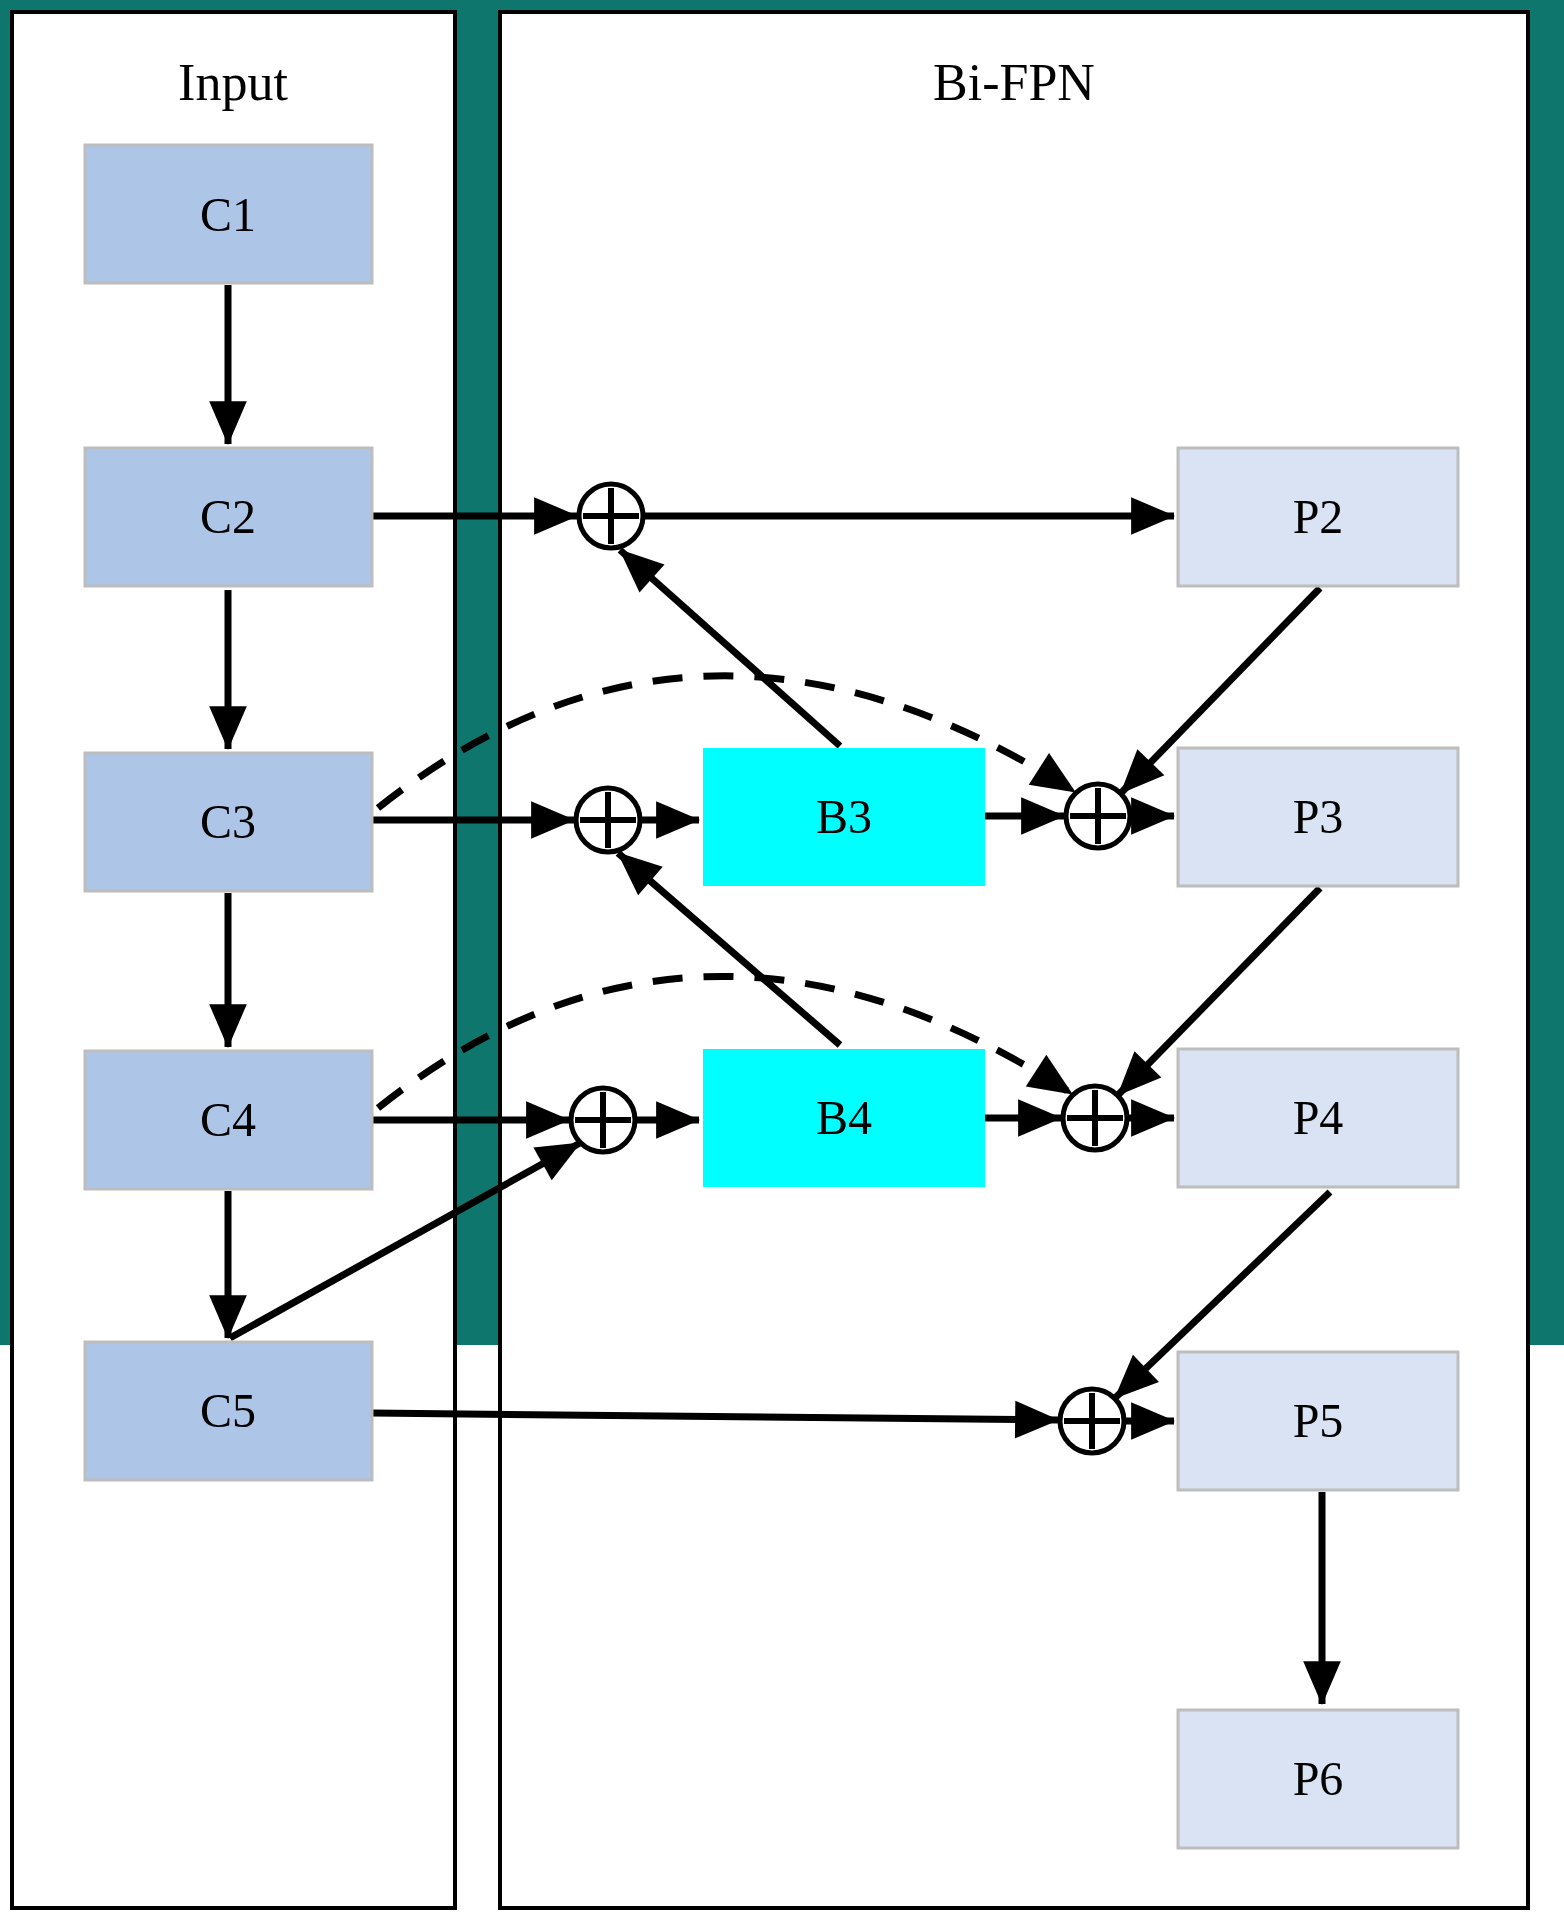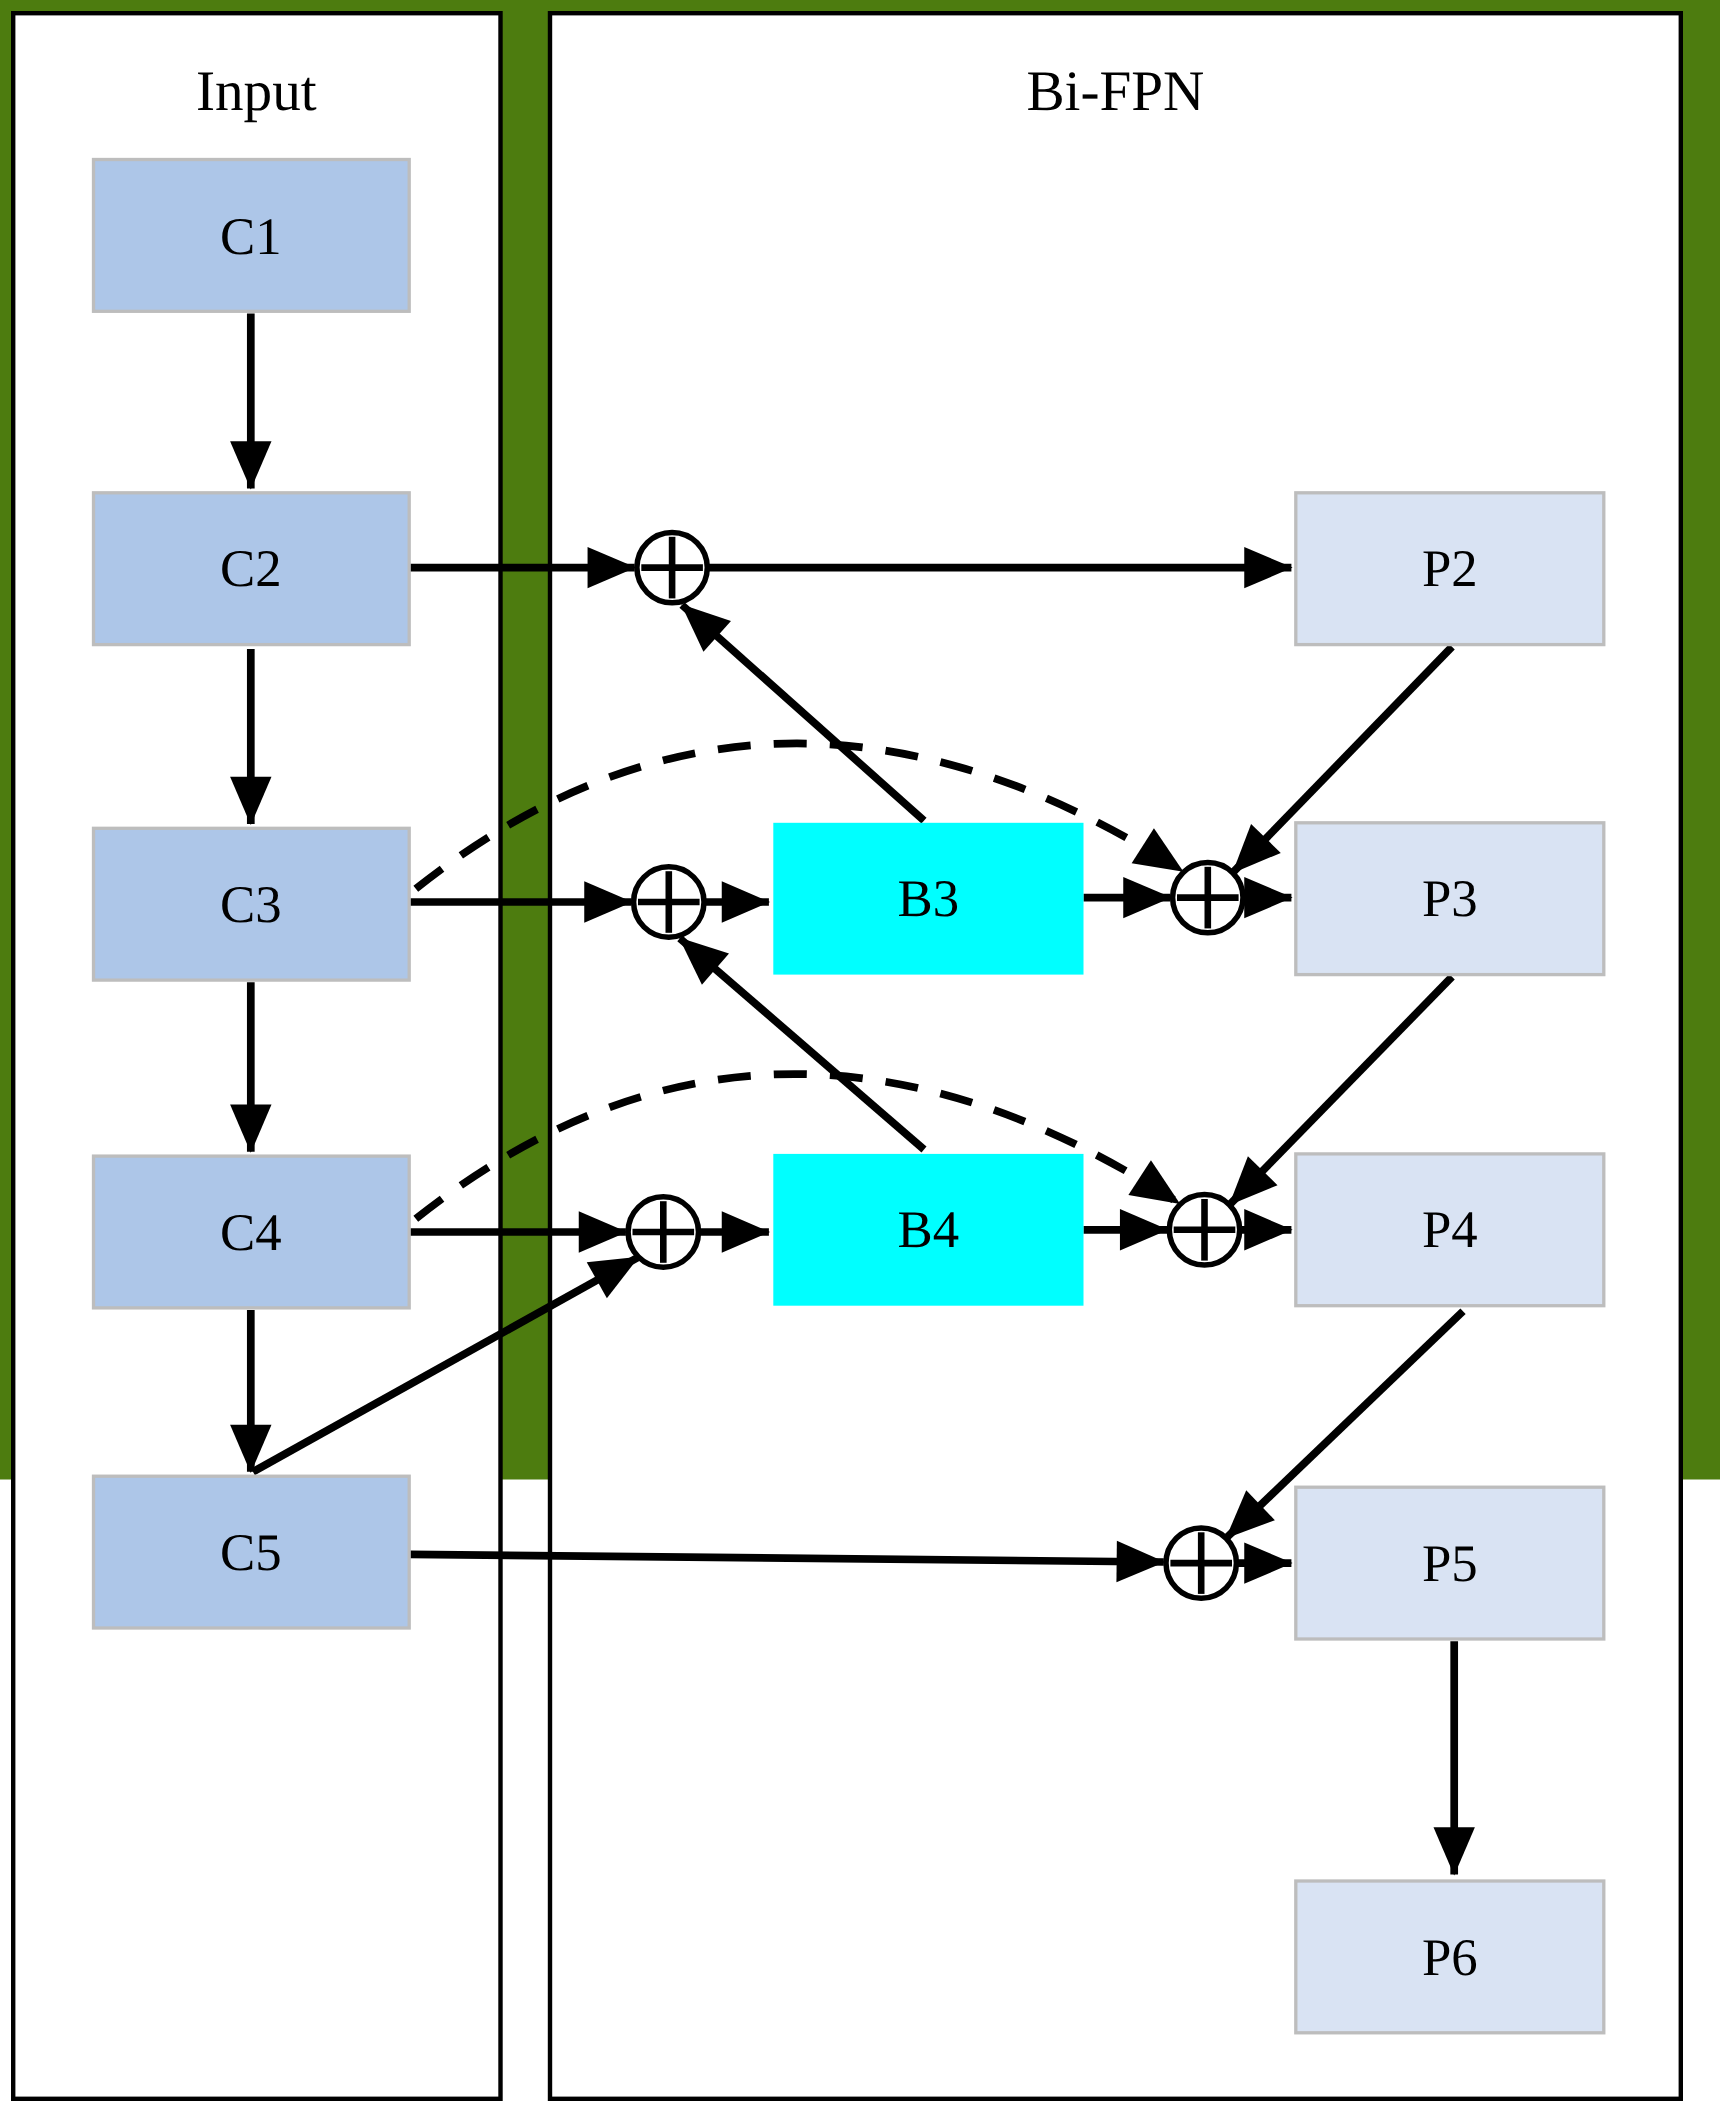--- a/index.html
+++ b/index.html
@@ -7,21 +7,21 @@
     padding: 0;
     background: #ffffff;
     width: 1564px;
     height: 1917px;
     overflow: hidden;
   }
   .stage {
     position: relative;
     width: 1564px;
     height: 1345px;
-    background: #4d7c0f;
+    background: #0f766e;
   }
   svg { display: block; }
   .panel-rect {
     fill: #ffffff;
     stroke-width: 4px;
   }
   .node-rect {
     stroke-width: 3px;
   }
   .b-rect {

